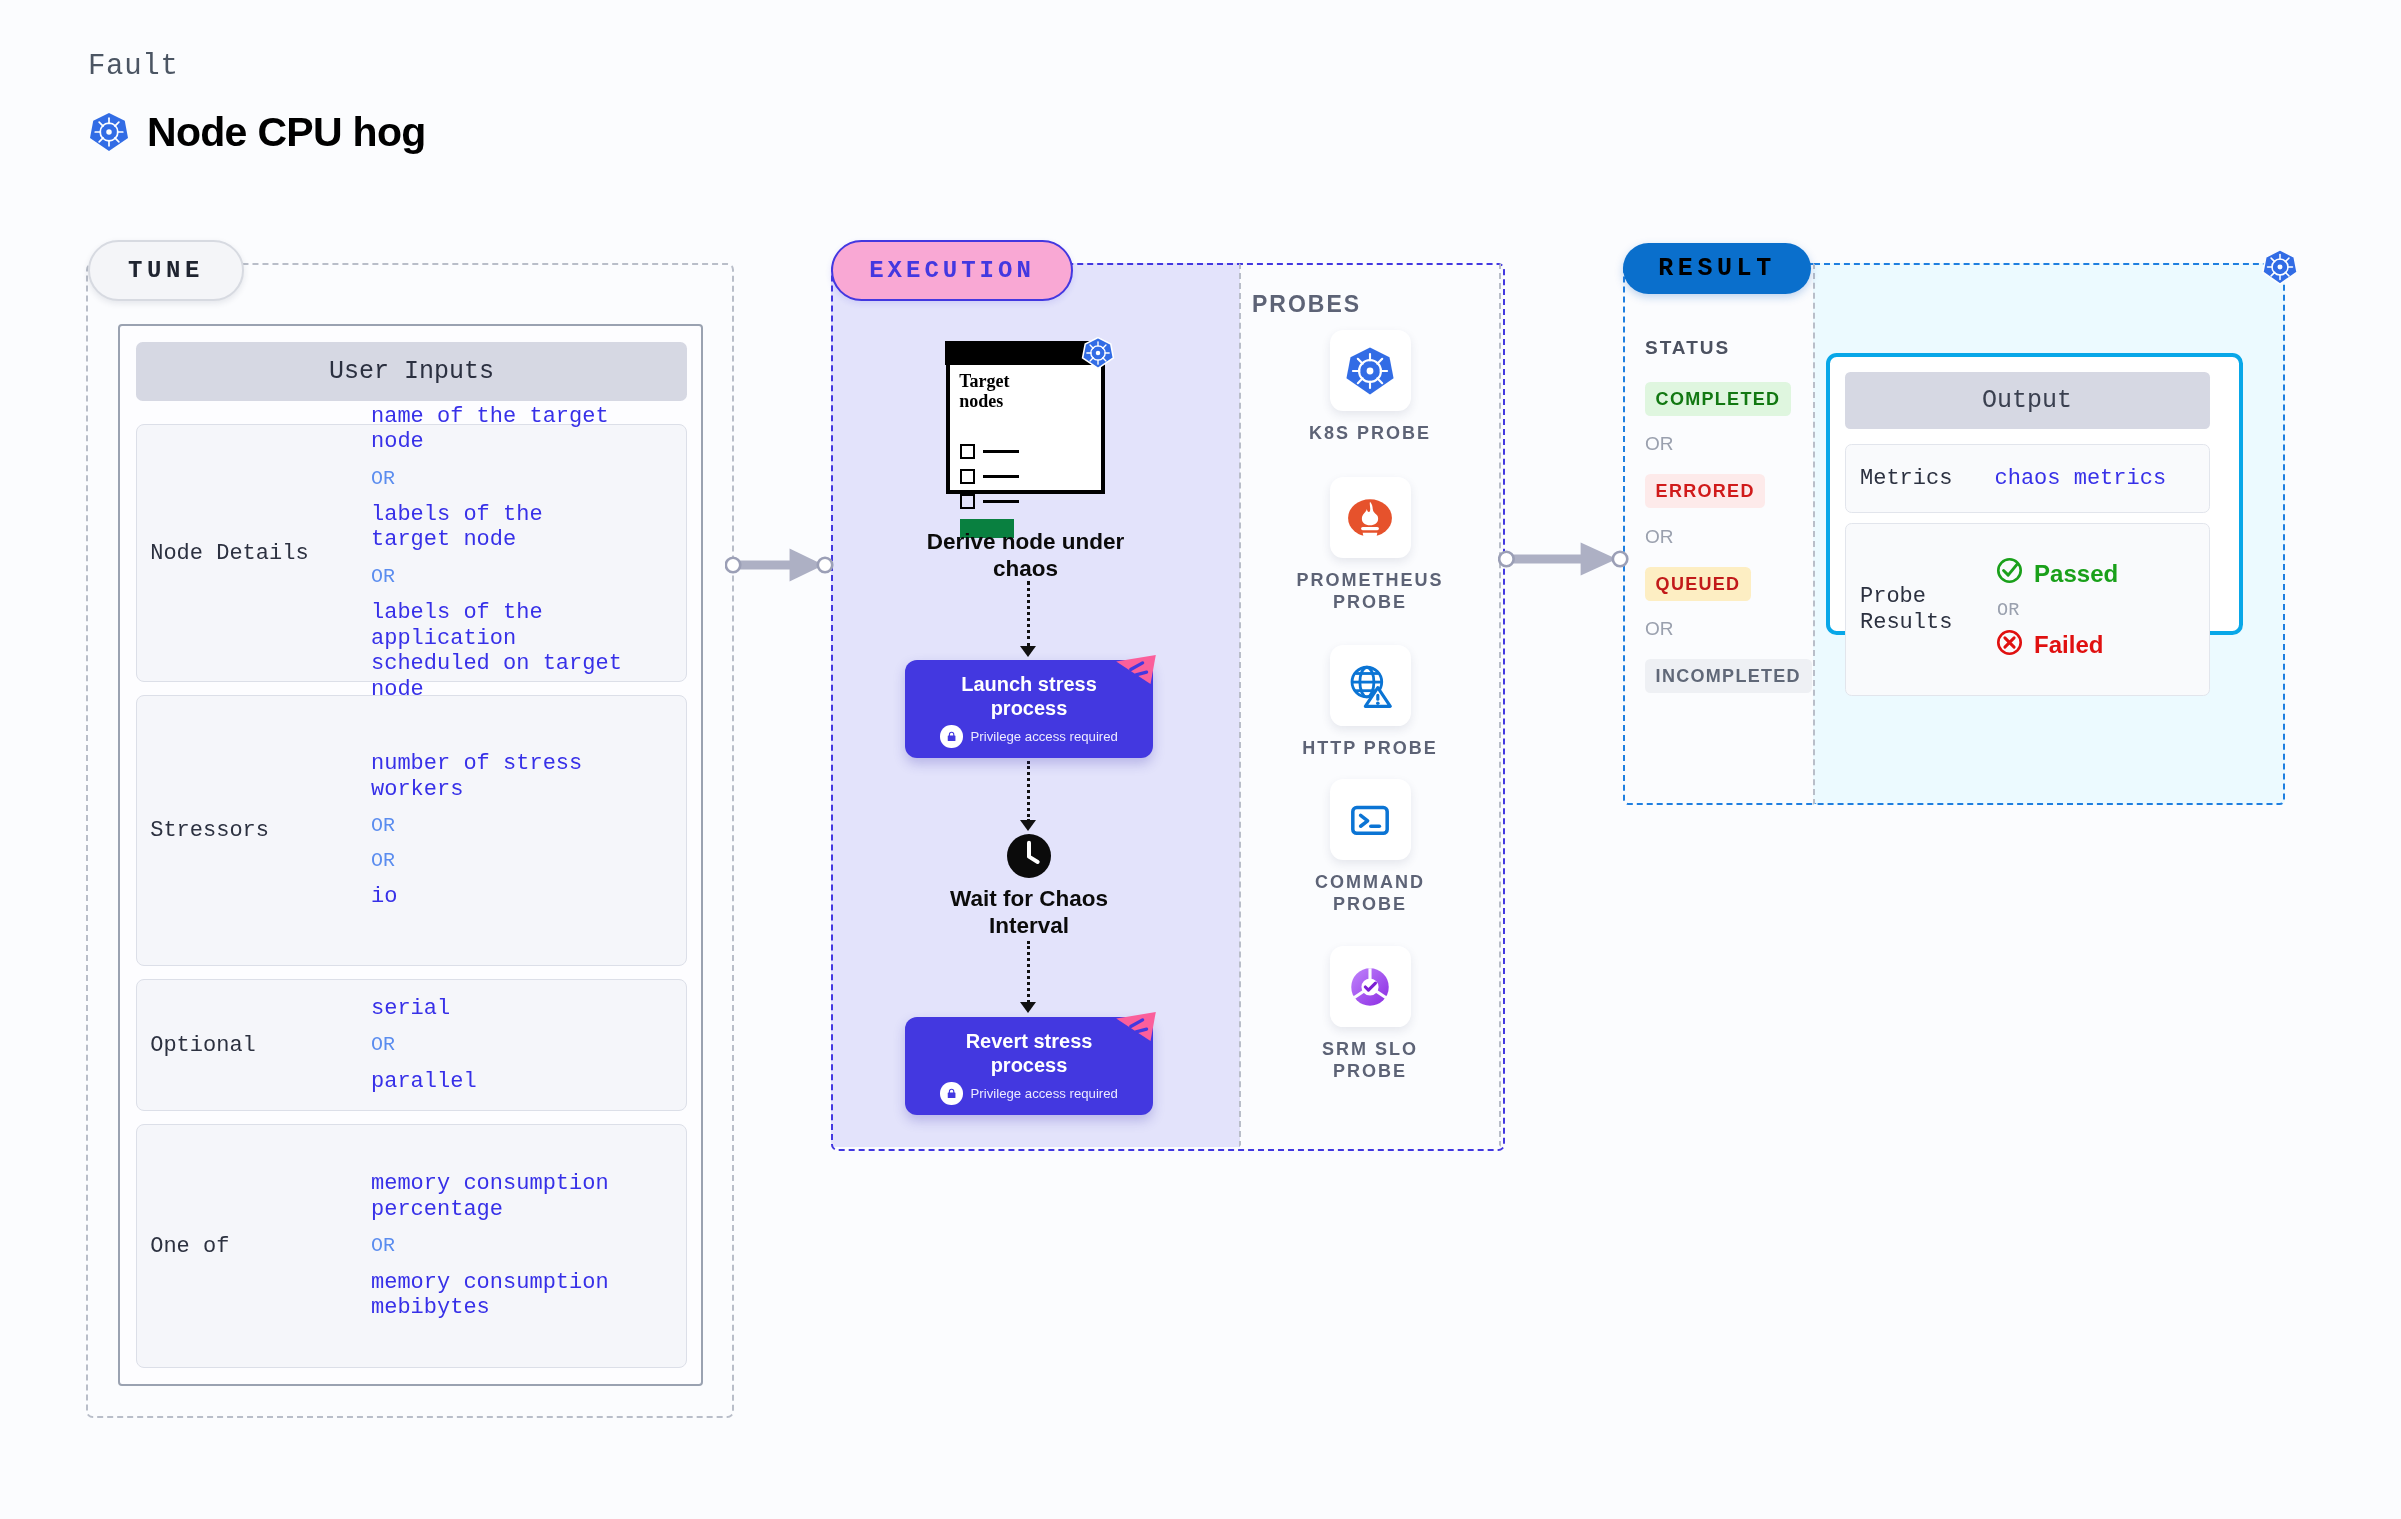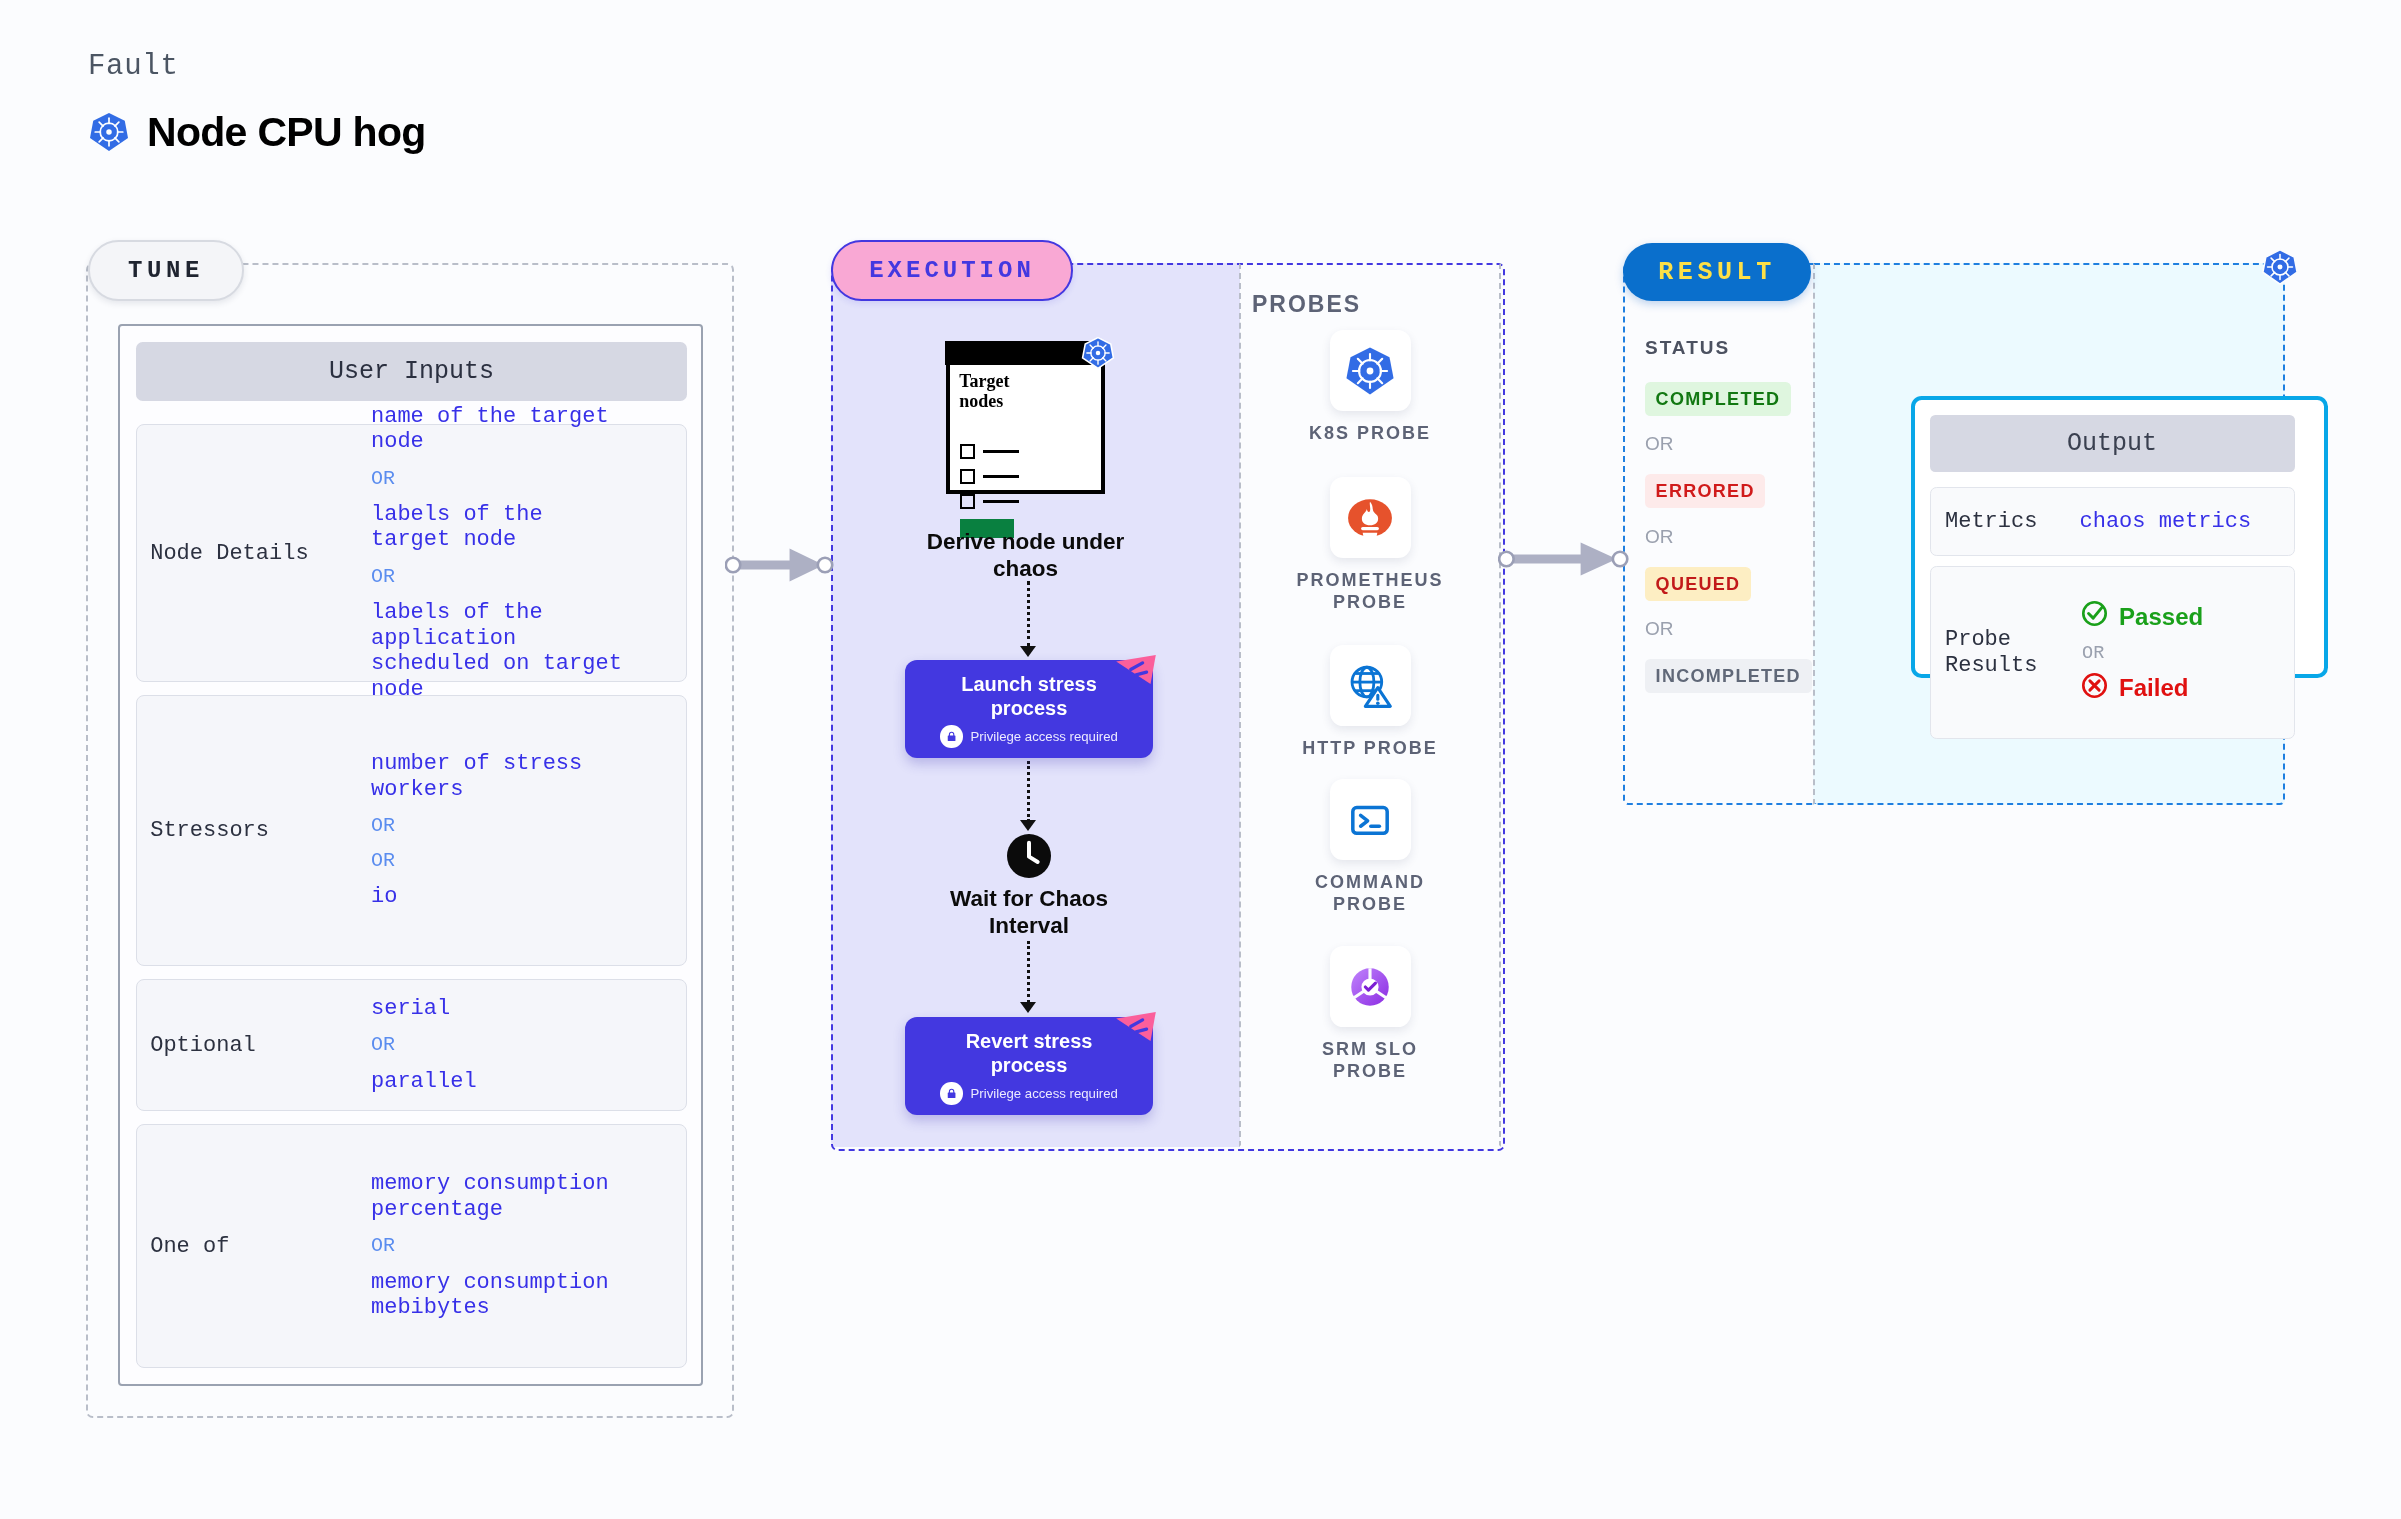--- a/index.html
+++ b/index.html
@@ -183,22 +183,22 @@
     position:absolute;left:1623px;top:263px;width:192px;height:542px;
     border:2.6px dashed #1f7fe0;border-right:2px dashed #b9bec9;
     border-radius:5.3px 0 0 5.3px;box-sizing:border-box;z-index:2;
   }
   #result-right-dash{
     position:absolute;left:1813px;top:263px;width:472px;height:542px;
     border:2.6px dashed #1f7fe0;border-left:2px dashed #b9bec9;
     border-radius:0 5.3px 5.3px 0;background:#ecfaff;box-sizing:border-box;z-index:2;
   }
   #result-pill{
-    left:1623px;top:243px;width:188px;height:58px;
-    background:#0a6fcc;color:#fde047;font-size:25px;letter-spacing:4.6px;
+    left:1623px;top:243px;width:188px;height:51px;
+    background:#0a6fcc;color:#000000;font-size:25px;letter-spacing:4.6px;
     box-shadow:0 3.3px 8px rgba(10,90,190,.25);
   }
   #status-title{
     position:absolute;left:1645px;top:337px;font-size:19px;color:#4b5160;
     letter-spacing:2px;font-weight:bold;z-index:6;
   }
   .status-chip{
     position:absolute;left:1645px;border-radius:5.3px;padding:6.6px 10.6px;
     font-size:18px;font-weight:bold;letter-spacing:1.3px;z-index:6;
   }
@@ -207,23 +207,23 @@
   }
   #chip-0{top:382px;background:#dff6df;color:#127812;}
   #or-0{top:433px;}
   #chip-1{top:474px;background:#fdeaea;color:#d01a1a;}
   #or-1{top:526px;}
   #chip-2{top:567px;background:#fdeec3;color:#c21a1a;}
   #or-2{top:618px;}
   #chip-3{top:659px;background:#eef0f4;color:#606878;}
 
   #output-card{
-    position:absolute;left:1911px;top:353px;width:417px;height:282px;
+    position:absolute;left:1826px;top:353px;width:417px;height:282px;
     background:#fff;border:4.6px solid #08a7e8;border-radius:10.6px;
-    box-sizing:border-box;z-index:6;margin-top:43px;
+    box-sizing:border-box;z-index:6;
   }
   #output-header{
     position:absolute;left:14.5px;top:14.5px;width:365px;height:57px;
     background:#d6d8e3;border-radius:5.3px;
     display:flex;align-items:center;justify-content:center;
     font-family:"Liberation Mono","DejaVu Sans Mono",monospace;
     font-size:25px;color:#3a4050;
   }
   .out-row{
     position:absolute;left:14.5px;width:365px;

